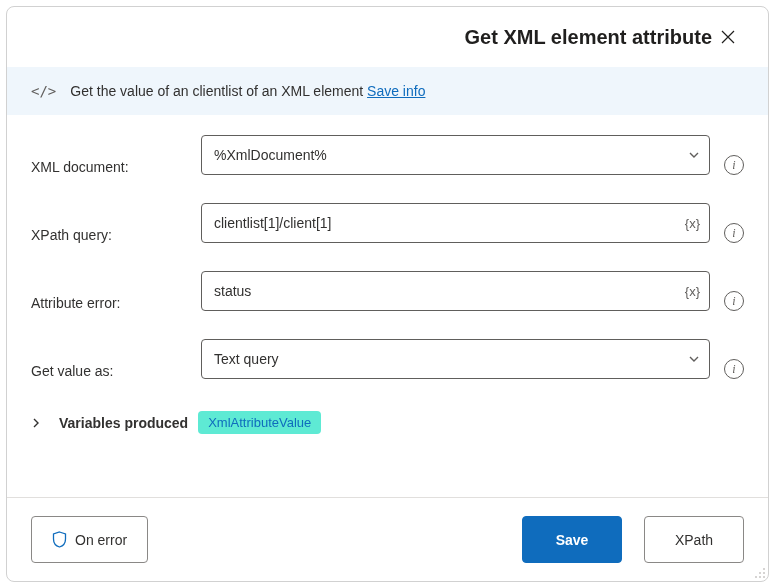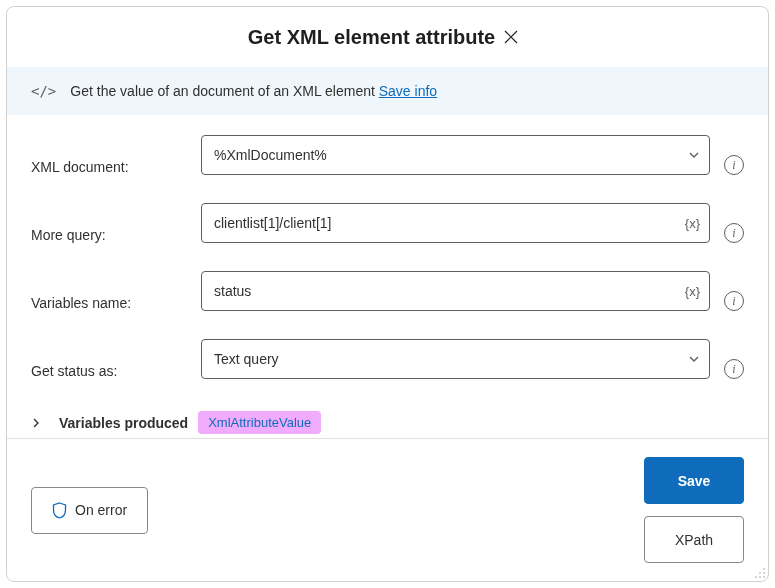--- a/index.html
+++ b/index.html
@@ -17,21 +17,21 @@
     border: 1px solid #d1d1d1;
     border-radius: 8px;
     display: flex;
     flex-direction: column;
     overflow: hidden;
     position: relative;
   }
   .header {
     display: flex;
     align-items: center;
-    justify-content: center;
+    justify-content: flex-end;
     padding: 14px 24px 14px 24px;
   }
   .header h1 {
     font-size: 20px;
     font-weight: 600;
     margin: 0;
     color: #201f1e;
   }
   .close-btn {
     width: 32px; height: 32px;
@@ -134,21 +134,21 @@
   }
   .chevron-right {
     color: #323130;
   }
   .vars-label {
     font-weight: 600;
     font-size: 14px;
     margin-left: 8px;
   }
   .var-chip {
-    background: #f0abfc;
+    background: #5eead4;
     color: #0f6cbd;
     padding: 4px 10px;
     border-radius: 4px;
     font-size: 13px;
   }
   .footer {
     border-top: 1px solid #e1dfdd;
     padding: 18px 24px;
     display: flex;
     align-items: center;
@@ -171,21 +171,21 @@
     background: #fff;
     border: 1px solid #8a8886;
     color: #323130;
   }
   .btn-primary {
     background: #0f6cbd;
     border: 1px solid #0f6cbd;
     color: #fff;
     font-weight: 600;
   }
-  .footer-right { display: flex; gap: 12px; flex-direction: column; }
+  .footer-right { display: flex; gap: 22px; }
   .shield-icon { color: #0f6cbd; }
   .resize-grip {
     position: absolute;
     right: 2px; bottom: 2px;
     width: 14px; height: 14px;
     color: #c8c6c4;
   }
 </style>
 </head>
 <body>
@@ -197,60 +197,60 @@
     <button class="close-btn">
       <svg width="14" height="14" viewBox="0 0 14 14">
           <path d="M1 1 L13 13 M13 1 L1 13" stroke="currentColor" stroke-width="1.2" fill="none"></path>
         </svg>
     </button>
   </div>
 
   <div class="info-banner">
     <span class="code-icon">&lt;/&gt;</span>
     <span>
-      <span>Get the value of an document of an XML element</span>
+      <span>Get the value of an clientlist of an XML element</span>
       <a href="#">Save info</a>
     </span>
   </div>
 
   <div class="body">
 
     <div class="form-row">
       <div class="form-label">XML document:</div>
       <div class="field-wrap">
         <div class="field">%XmlDocument%</div>
         <span class="field-adornment">
           <svg class="chevron-down" viewBox="0 0 12 12">
               <path d="M2 4 L6 8 L10 4" stroke="#605e5c" stroke-width="1.4" fill="none"></path>
             </svg>
         </span>
       </div>
       <span class="info-icon-btn">i</span>
     </div>
 
     <div class="form-row">
-      <div class="form-label">More query:</div>
+      <div class="form-label">XPath query:</div>
       <div class="field-wrap">
         <input class="field" type="text" value="clientlist[1]/client[1]" style="">
         <span class="field-adornment">{x}</span>
       </div>
       <span class="info-icon-btn">i</span>
     </div>
 
     <div class="form-row">
-      <div class="form-label">Variables name:</div>
+      <div class="form-label">Attribute error:</div>
       <div class="field-wrap">
         <input class="field" type="text" value="status" style="">
         <span class="field-adornment">{x}</span>
       </div>
       <span class="info-icon-btn">i</span>
     </div>
 
     <div class="form-row">
-      <div class="form-label">Get status as:</div>
+      <div class="form-label">Get value as:</div>
       <div class="field-wrap">
         <div class="field">Text query</div>
         <span class="field-adornment">
           <svg class="chevron-down" viewBox="0 0 12 12">
               <path d="M2 4 L6 8 L10 4" stroke="#605e5c" stroke-width="1.4" fill="none"></path>
             </svg>
         </span>
       </div>
       <span class="info-icon-btn">i</span>
     </div>

